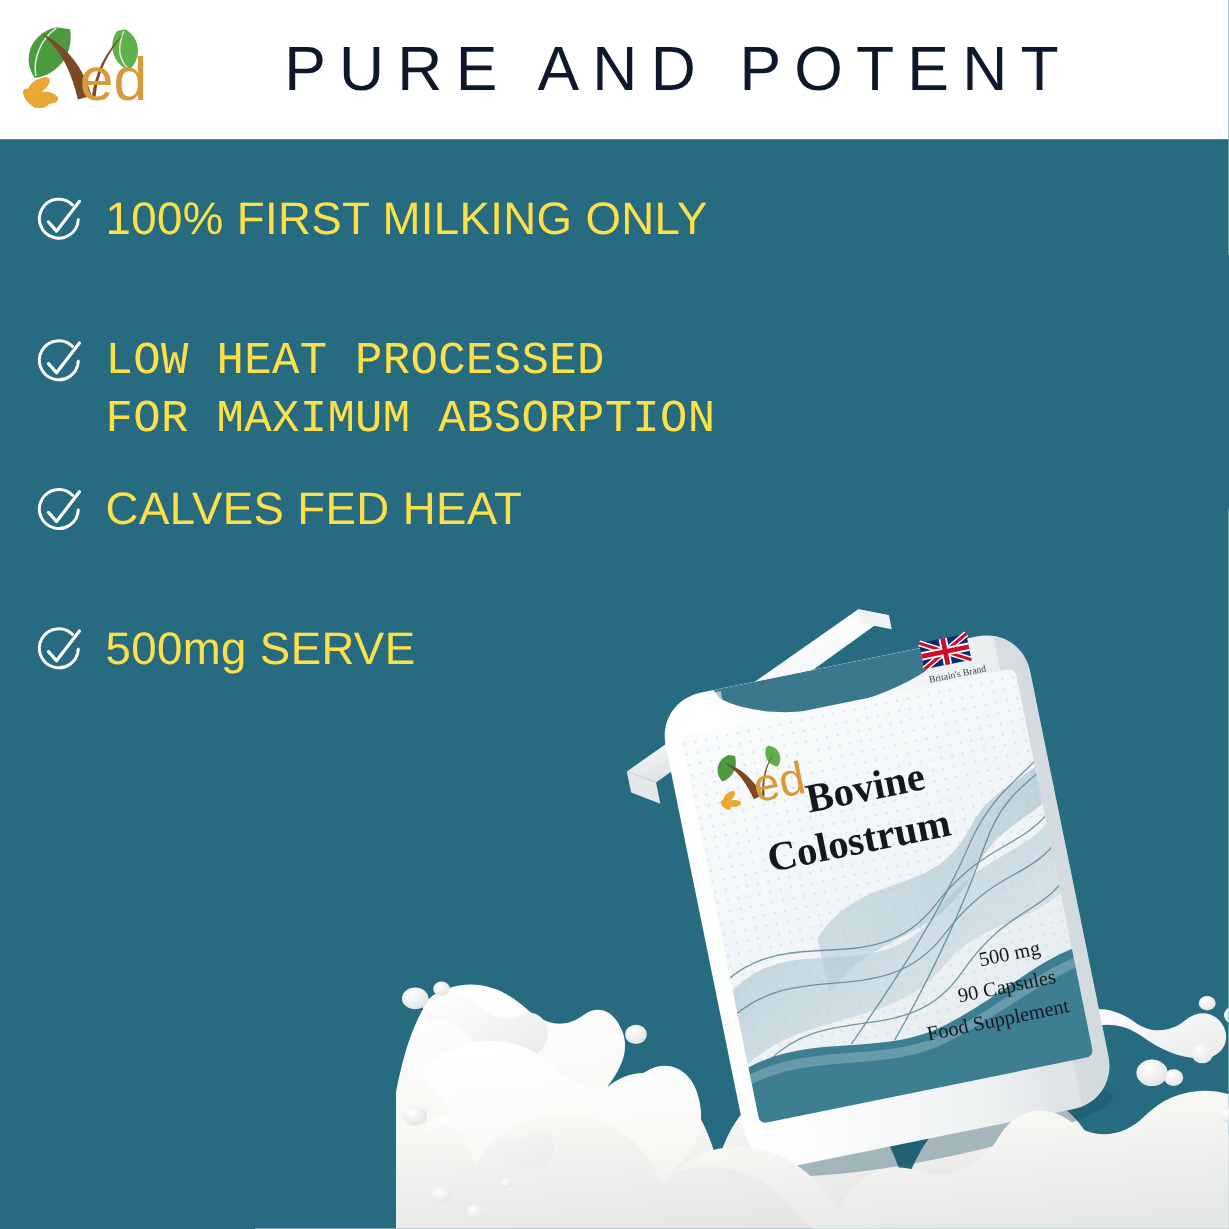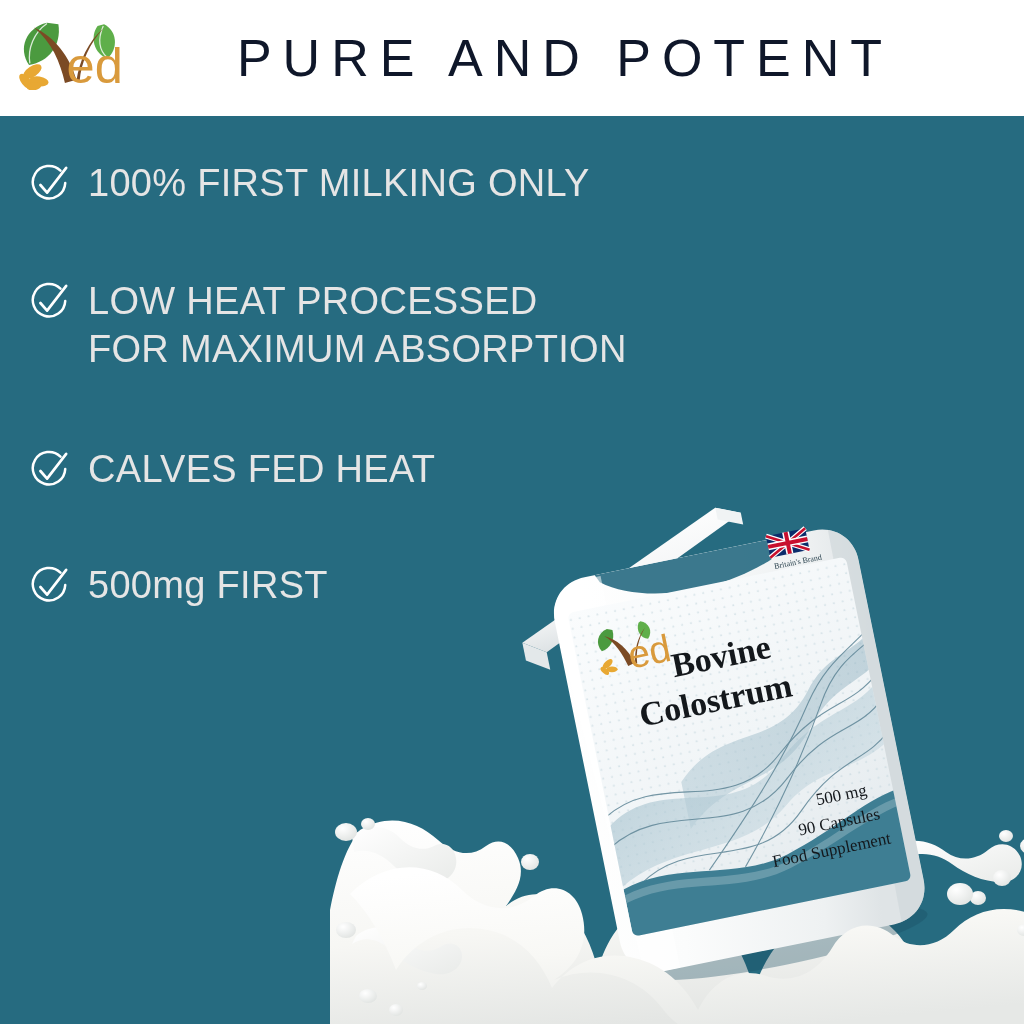--- a/index.html
+++ b/index.html
@@ -67,32 +67,32 @@
 
   .check-icon {
     flex: 0 0 auto;
     width: 42px; height: 42px;
     margin-top: 4px;
     margin-right: 18px;
   }
   .check-icon svg { width: 100%; height: 100%; display: block; }
 
   .bullet-text {
-    color: #e5e5e5;
+    color: #fde047;
     font-size: 38px;
     font-weight: 500;
     line-height: 1.26;
     letter-spacing: 0.3px;
     white-space: pre-line;
     padding-top: 0px;
   }
 
   
   .b1 { margin-bottom: 70px; }
-  .b2 { margin-bottom: 72px; }
+  .b2 { margin-bottom: 28px; font-family: Liberation Mono, monospace; }
   .b3 { margin-bottom: 68px; }
 
   
   .splash {
     position: absolute;
     left: 330px;
     bottom: -6px;
     width: 720px;
     height: 290px;
     z-index: 12;
@@ -392,18 +392,18 @@
       <span class="bullet-text">CALVES FED HEAT</span>
     </div>
 
     <div class="bullet">
       <span class="check-icon">
         <svg viewBox="0 0 44 44" xmlns="http://www.w3.org/2000/svg">
           <path d="M 34 7 A 17 17 0 1 0 39 20" fill="none" stroke="#ffffff" stroke-width="2.6" stroke-linecap="round"></path>
           <path d="M 13 22 L 20 30 L 40 4" fill="none" stroke="#ffffff" stroke-width="2.8" stroke-linecap="round" stroke-linejoin="round"></path>
         </svg>
       </span>
-      <span class="bullet-text">500mg FIRST</span>
+      <span class="bullet-text">500mg SERVE</span>
     </div>
 
   </div>
 
 </div>
 
 </body></html>

